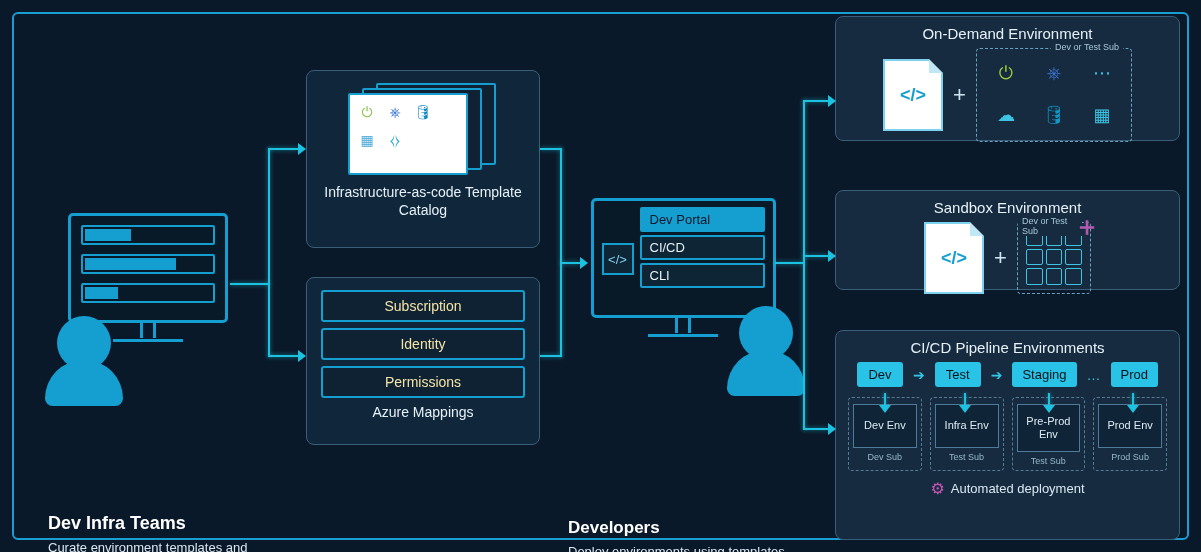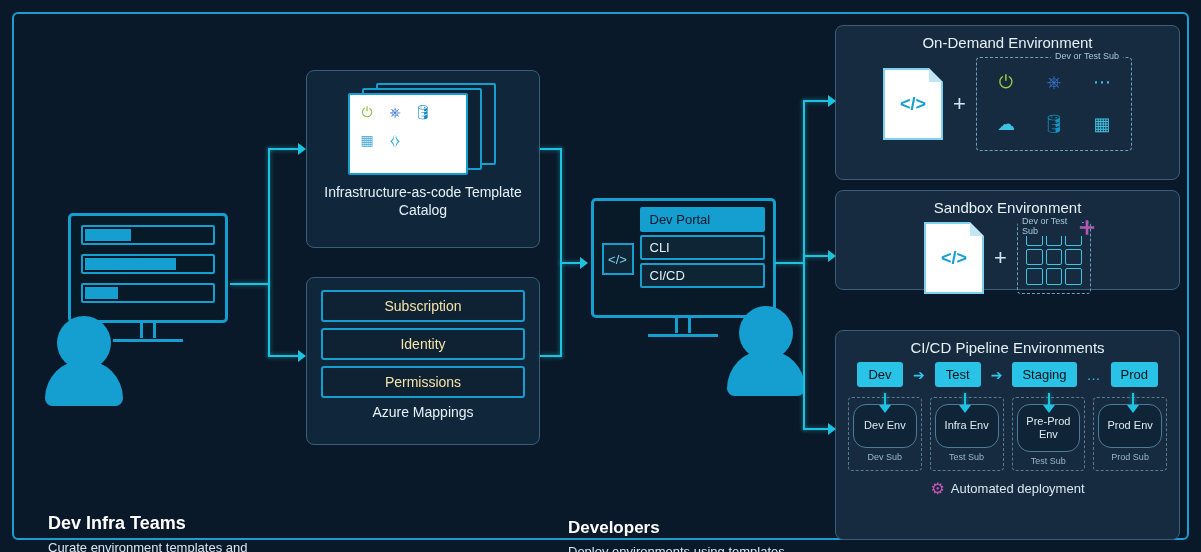--- a/index.html
+++ b/index.html
@@ -172,21 +172,21 @@
   
   .env-card {
     position:absolute;
     left: 835px;
     width: 345px;
     border: 1px solid #3a5e78;
     border-radius: 8px;
     background: #162b3f;
     padding: 8px 12px 12px;
   }
-  #env-ondemand { top: 25px;  height: 155px; }
+  #env-ondemand { top: 16px;  height: 125px; }
   #env-sandbox  { top: 190px; height: 100px; }
   #env-cicd     { top: 330px; height: 210px; }
 
   .env-title {
     text-align:center;
     font-size:15px;
     color:#e6f1f8;
     margin-bottom:6px;
   }
   .paper-ico {
@@ -270,21 +270,21 @@
     border-radius:4px;
     padding:6px 4px 4px;
     width:76px;
     text-align:center;
   }
   .cicd-env-box {
     border:1px solid #4e7b97;
     background:#0f2436;
     font-size:11px;
     padding:10px 0;
-    border-radius:13px;
+    border-radius:0;
     color:#dcebf3;
     min-height:44px;
     display:flex;align-items:center;justify-content:center;
     line-height:1.2;
   }
   .cicd-env-sub { font-size:9px; color:#96b7c9; margin-top:4px; }
   .auto-deploy {
     text-align:center;
     font-size:13px;
     color:#d7e8f2;
@@ -356,22 +356,22 @@
   <div class="pill">Identity</div>
   <div class="pill">Permissions</div>
   <div class="card-label">Azure Mappings</div>
 </div>
 
 <div class="developers">
   <div class="monitor" style="width:185px;height:120px">
     <div class="code-tag">&lt;/&gt;</div>
     <div class="dev-rows" style="margin-left:46px">
       <div class="dev-row hi">Dev Portal</div>
+      <div class="dev-row">CI/CD</div>
       <div class="dev-row">CLI</div>
-      <div class="dev-row">CI/CD</div>
     </div>
     <div class="avatar" style="left:auto; right:-20px; bottom:-45px;"></div>
   </div>
   <div class="dev-title">Developers</div>
   <div class="dev-desc">Deploy environments using templates based on their current stage of development</div>
 </div>
 
 <div id="env-ondemand" class="env-card">
   <div class="env-title">On-Demand Environment</div>
   <div style="display:flex;align-items:center;justify-content:center;">

